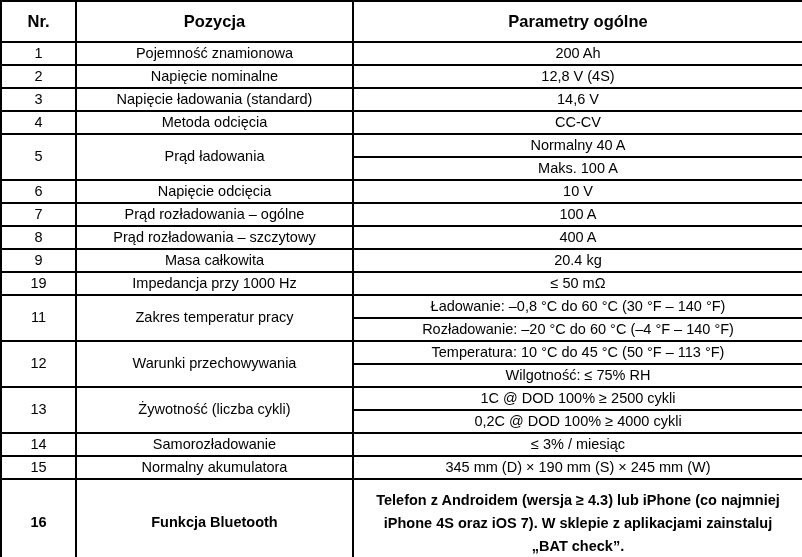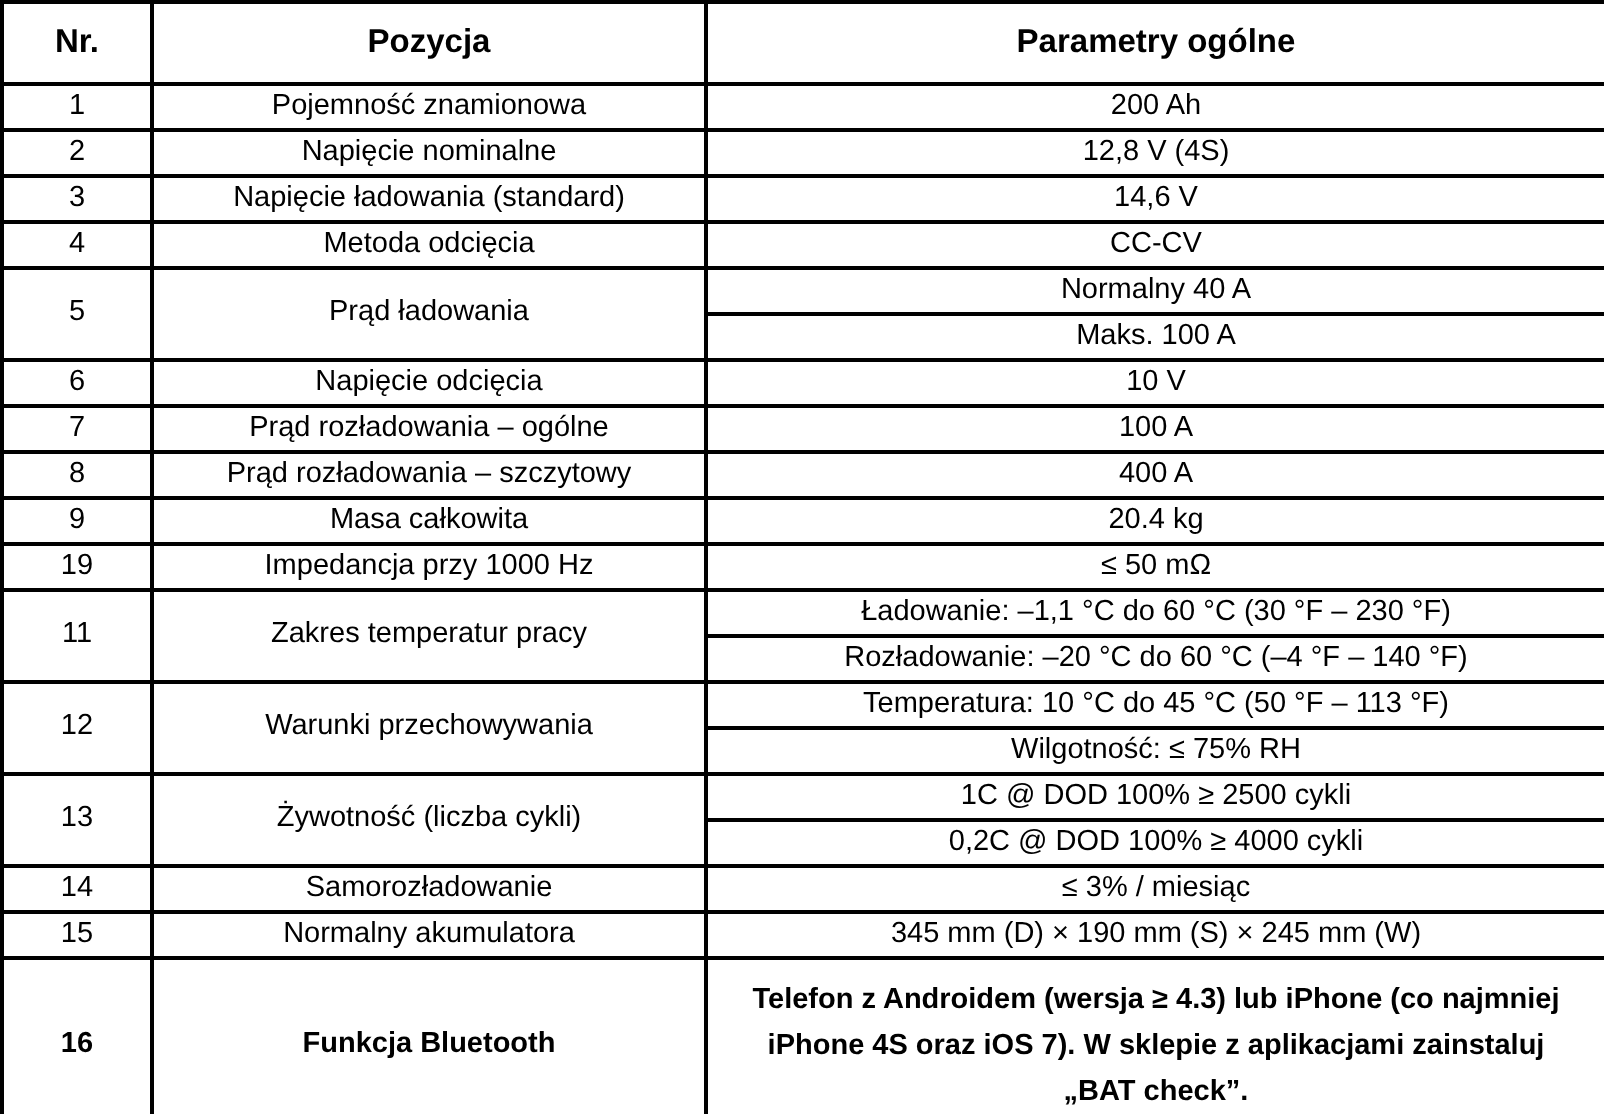--- a/index.html
+++ b/index.html
@@ -108,21 +108,21 @@
         <td class="value-cell">20.4 kg</td>
       </tr>
       <tr>
         <td rowspan="1">19</td>
         <td rowspan="1">Impedancja przy 1000 Hz</td>
         <td class="value-cell">≤ 50 mΩ</td>
       </tr>
       <tr>
         <td rowspan="2">11</td>
         <td rowspan="2">Zakres temperatur pracy</td>
-        <td class="value-cell">Ładowanie: –1,1 °C do 60 °C (30 °F – 230 °F)</td>
+        <td class="value-cell">Ładowanie: –0,8 °C do 60 °C (30 °F – 140 °F)</td>
       </tr>
       <tr>
         <td class="value-cell">Rozładowanie: –20 °C do 60 °C (–4 °F – 140 °F)</td>
       </tr>
       <tr>
         <td rowspan="2">12</td>
         <td rowspan="2">Warunki przechowywania</td>
         <td class="value-cell">Temperatura: 10 °C do 45 °C (50 °F – 113 °F)</td>
       </tr>
       <tr>

